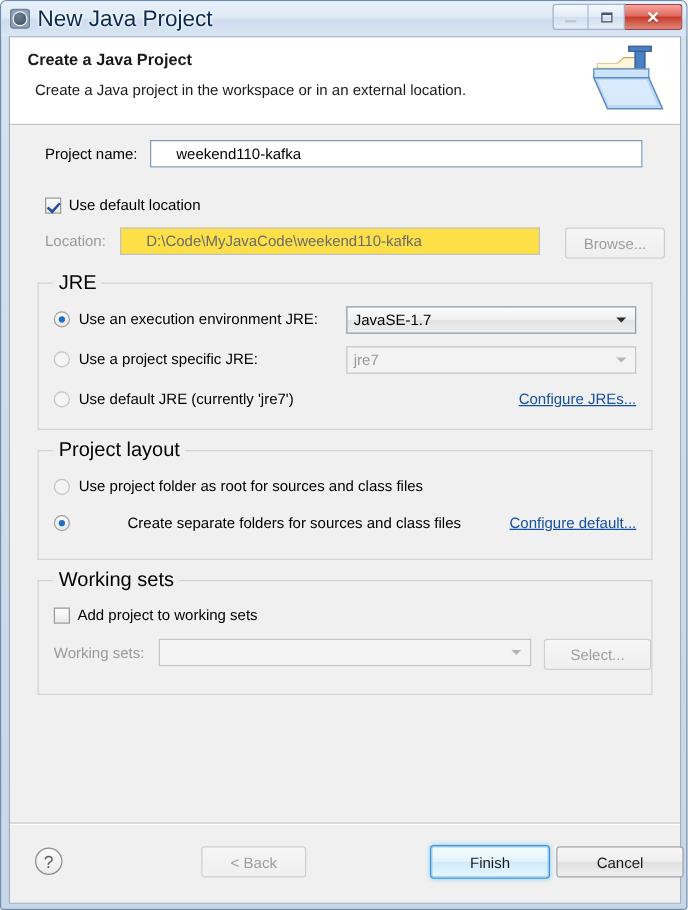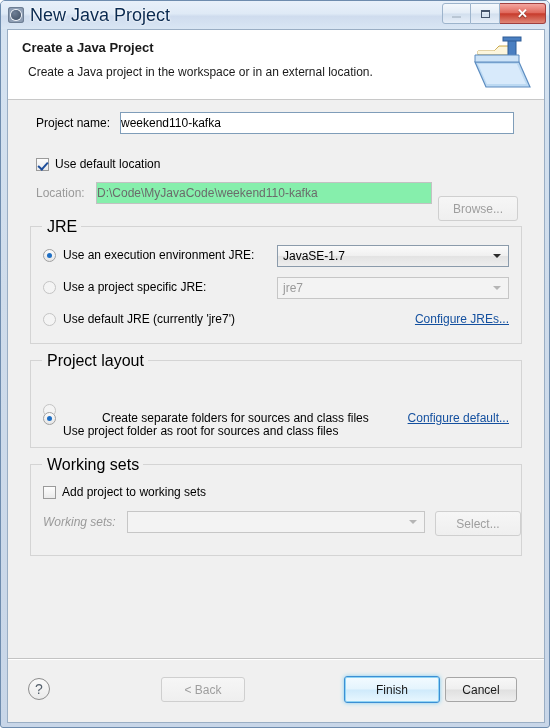--- a/index.html
+++ b/index.html
@@ -145,29 +145,29 @@
 
   .row { position: absolute; display: flex; align-items: center; }
 
   .lbl { font-size: 12px; color: #000000; white-space: nowrap; }
   .lbl.dim { color: #9a9a9a; }
 
   input.text {
     font-family: "Liberation Sans", sans-serif;
     font-size: 12px;
     color: #000000;
-    padding: 2px 0;
+    padding: 2px 20px;
     border: 1px solid #7f9db9;
     background: #ffffff;
     height: 22px;
     outline: none;
   }
   input.text.disabled {
     border: 1px solid #c2c2c2;
-    background: #86efac;
+    background: #fde047;
     color: #6b6b6b;
   }
 
   
   .cb {
     width: 13px; height: 13px;
     border: 1px solid #9a9a9a;
     background: linear-gradient(to bottom, #fdfdfd, #eaeaea);
     display: inline-block;
     position: relative;
@@ -368,21 +368,21 @@
 
       <div class="row" style="left:28px; top:57px;">
         <span class="cb checked"></span>
         <span class="lbl" style="margin-left:6px;">Use default location</span>
       </div>
 
       <div class="row" style="left:28px; top:86px;">
         <span class="lbl dim">Location:</span>
       </div>
       <input class="text disabled" style="position: absolute; left: 88px; top: 82px; width: 336px;" readonly="" value="D:\Code\MyJavaCode\weekend110-kafka">
-      <div class="btn disabled" style="position:absolute; left:430px; top:82px; width:80px;margin-top:14px;">Browse...</div>
+      <div class="btn disabled" style="position:absolute; left:444px; top:82px; width:80px;">Browse...</div>
 
       <div class="group" style="left:22px; top:126px; width:492px; height:118px;">
         <div class="group-rule"></div>
         <div class="group-title">JRE</div>
 
         <div class="row" style="left:12px; top:22px;">
           <span class="rb selected"></span>
           <span class="lbl" style="margin-left:7px;">Use an execution environment JRE:</span>
         </div>
         <div class="combo" style="position:absolute; left:246px; top:19px; width:232px;">
@@ -405,55 +405,55 @@
         </div>
         <div class="link" style="position:absolute; right:12px; top:86px;">Configure JREs...</div>
       </div>
 
       <div class="group" style="left:22px; top:260px; width:492px; height:88px;">
         <div class="group-rule"></div>
         <div class="group-title">Project layout</div>
 
         <div class="row" style="left:12px; top:22px;">
           <span class="rb dim"></span>
-          <span class="lbl" style="margin-left:7px;margin-top:42px;">Use project folder as root for sources and class files</span>
+          <span class="lbl" style="margin-left:7px;">Use project folder as root for sources and class files</span>
         </div>
 
         <div class="row" style="left:12px; top:51px;gap:39px;">
           <span class="rb selected"></span>
           <span class="lbl" style="margin-left:7px;">Create separate folders for sources and class files</span>
         </div>
         <div class="link" style="position:absolute; right:12px; top:51px;">Configure default...</div>
       </div>
 
       <div class="group" style="left:22px; top:364px; width:492px; height:92px;">
         <div class="group-rule"></div>
         <div class="group-title">Working sets</div>
 
         <div class="row" style="left:12px; top:21px;">
           <span class="cb"></span>
           <span class="lbl" style="margin-left:6px;">Add project to working sets</span>
         </div>
 
-        <div class="row" style="left:12px; top:51px;font-style:italic;">
+        <div class="row" style="left:12px; top:51px;">
           <span class="lbl dim">Working sets:</span>
         </div>
         <div class="combo disabled" style="position:absolute; left:96px; top:47px; width:298px;">
           <span></span>
           <span class="arrow"></span>
         </div>
         <div class="btn disabled" style="position:absolute; left:404px; top:47px; width:86px;text-align:right;">Select...</div>
       </div>
 
     </div>
 
     <div class="buttonbar">
       <div class="sep" style="top:0;"></div>
 
       <div class="help-icon">?</div>
 
       <div class="btn disabled" style="position:absolute; left:153px; top:19px; width:84px;">&lt; Back</div>
       <div class="btn default" style="position:absolute; left:336px; top:18px; width:96px; height:27px;">Finish</div>
-      <div class="btn" style="position:absolute; left:437px; top:19px; width:72px;">Cancel</div>
+      <div class="btn" style="position:absolute; left:437px; top:19px; width:102px;">Cancel</div>
     </div>
 
   </div>
 </div>
 
 </body></html>

